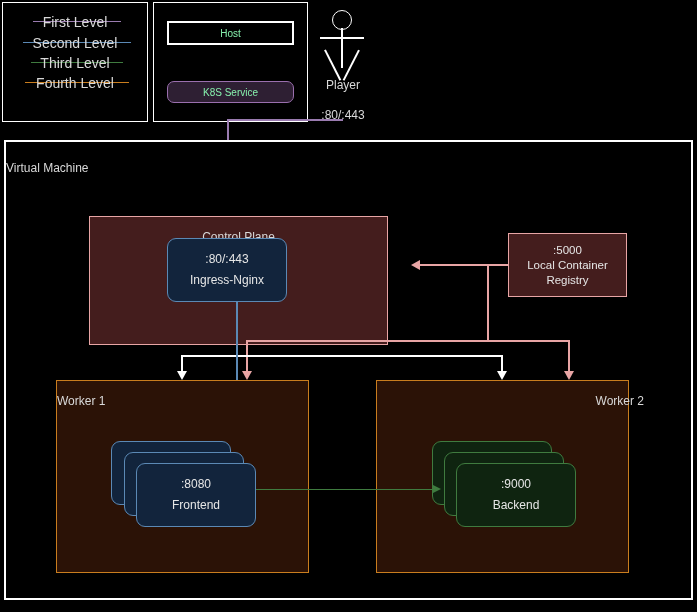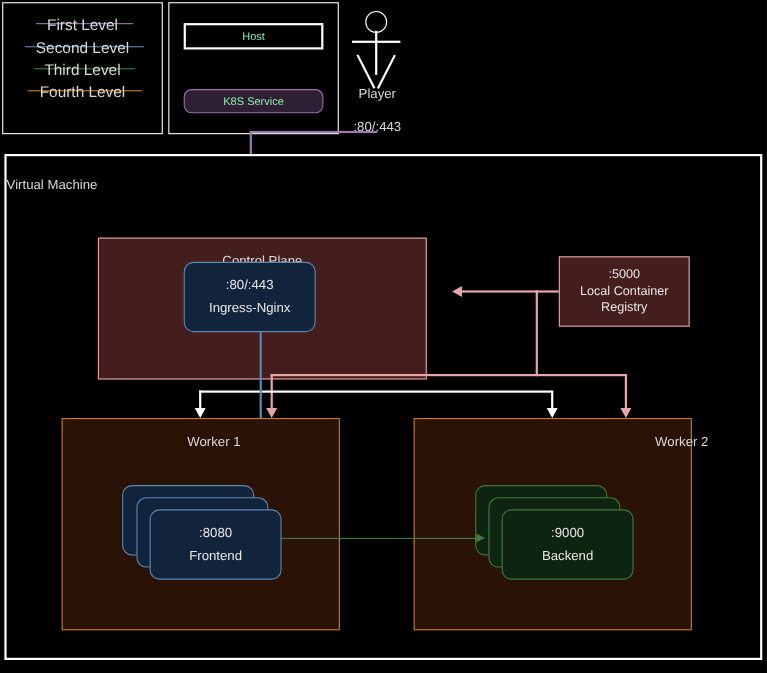--- a/index.html
+++ b/index.html
@@ -131,21 +131,21 @@
   <div class="seg" style="left:181px;top:355px;width:321px;height:1.5px;background:#ffffff;"></div>
   <div class="seg" style="left:181px;top:355px;width:1.5px;height:17px;background:#ffffff;"></div>
   <div class="arrow arr-down" style="left:176.5px;top:371px;border-top:9px solid #ffffff;"></div>
   <div class="seg" style="left:501px;top:355px;width:1.5px;height:17px;background:#ffffff;"></div>
   <div class="arrow arr-down" style="left:496.5px;top:371px;border-top:9px solid #ffffff;"></div>
 
   <div class="seg" style="left:236px;top:302px;width:1.5px;height:155px;background:#5b89b5;"></div>
   <div class="arrow arr-down" style="left:231.5px;top:456px;border-top:9px solid #5b89b5;"></div>
 
   <div class="abs worker" style="left:56px;top:380px;width:253px;height:193px;">
-    <div class="lbl" style="left:12px;top:13px;width:100%;text-align:center;">Worker 1</div>
+    <div class="lbl" style="left:0;top:13px;width:100%;">Worker 1</div>
   </div>
   <div class="stackcard" style="left:111px;top:441px;width:120px;height:64px;border:1px solid #5b89b5;background:#12243c;"></div>
   <div class="stackcard" style="left:124px;top:452px;width:120px;height:64px;border:1px solid #5b89b5;background:#12243c;"></div>
   <div class="node n-blue" style="left:136px;top:463px;width:120px;height:64px;">
     <div>:8080</div>
     <div>Frontend</div>
   </div>
 
   <div class="abs worker" style="left:376px;top:380px;width:253px;height:193px;">
     <div class="lbl" style="left:16px;top:13px;width:100%;text-align:right;">Worker 2</div>

